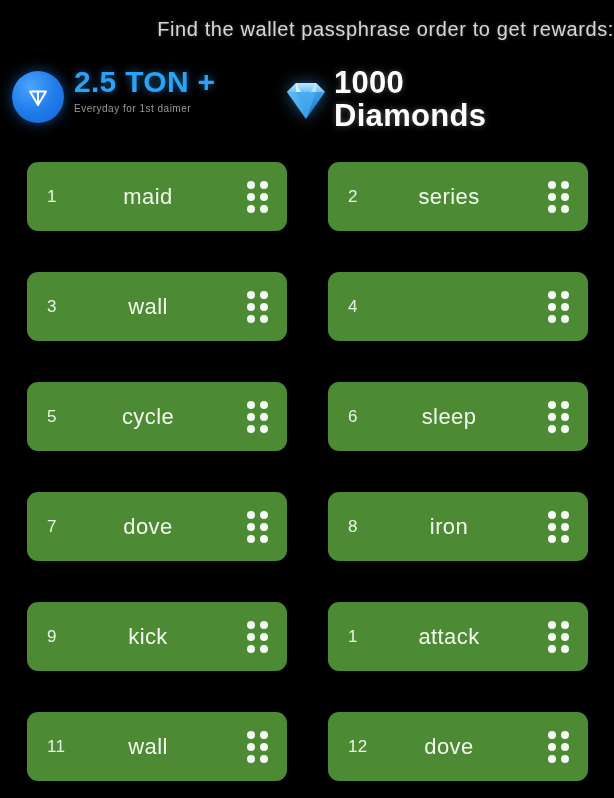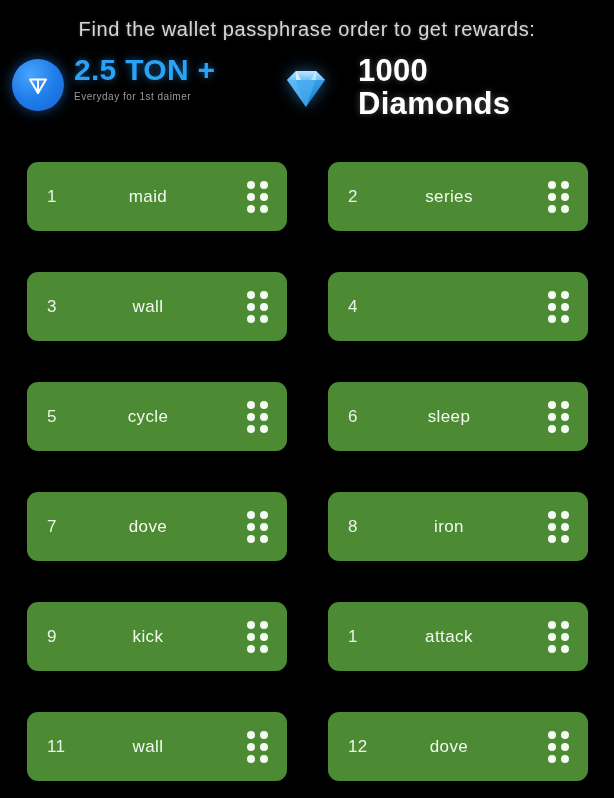--- a/index.html
+++ b/index.html
@@ -15,31 +15,31 @@
     font-family: "Liberation Sans", sans-serif;
     position: relative;
   }
 
   
   .header-title {
     position: absolute;
     top: 18px;
     left: 0;
     width: 614px;
-    text-align: center;
+    text-align: right;
     color: #d6d6d6;
     font-size: 20px;
     font-weight: 400;
     letter-spacing: 0.6px;
     text-shadow: 0 0 3px rgba(255,255,255,0.28);
   }
 
   .rewards-row {
     position: absolute;
-    top: 52px;
+    top: 64px;
     left: 0;
     width: 532px;
     height: 80px;
   }
 
   .reward {
     position: absolute;
     display: flex;
     align-items: flex-start;
   }
@@ -87,21 +87,21 @@
   .gem-icon {
     width: 56px;
     height: 56px;
     flex: 0 0 auto;
     margin-top: 6px;
     filter: drop-shadow(0 0 8px rgba(60,170,255,0.5));
   }
   .gem-icon svg { display: block; }
 
   .diamond-text {
-    margin-left: 24px;
+    margin-left: 0;
     color: #ffffff;
     font-size: 31px;
     font-weight: 700;
     line-height: 33px;
     letter-spacing: 0.3px;
     text-shadow: 0 0 6px rgba(255,255,255,0.3);
   }
 
   
   .tiles {
@@ -134,21 +134,21 @@
     color: #eaf4e6;
     font-size: 17px;
     font-weight: 400;
     letter-spacing: 0.4px;
   }
 
   .tile-word {
     width: 100%;
     text-align: center;
     color: #f2faef;
-    font-size: 17px;
+    font-size: 22px;
     font-weight: 400;
     letter-spacing: 0.4px;
     padding-left: 6px;
     padding-right: 24px;
   }
 
   .drag-handle {
     position: absolute;
     right: 19px;
     top: 50%;

